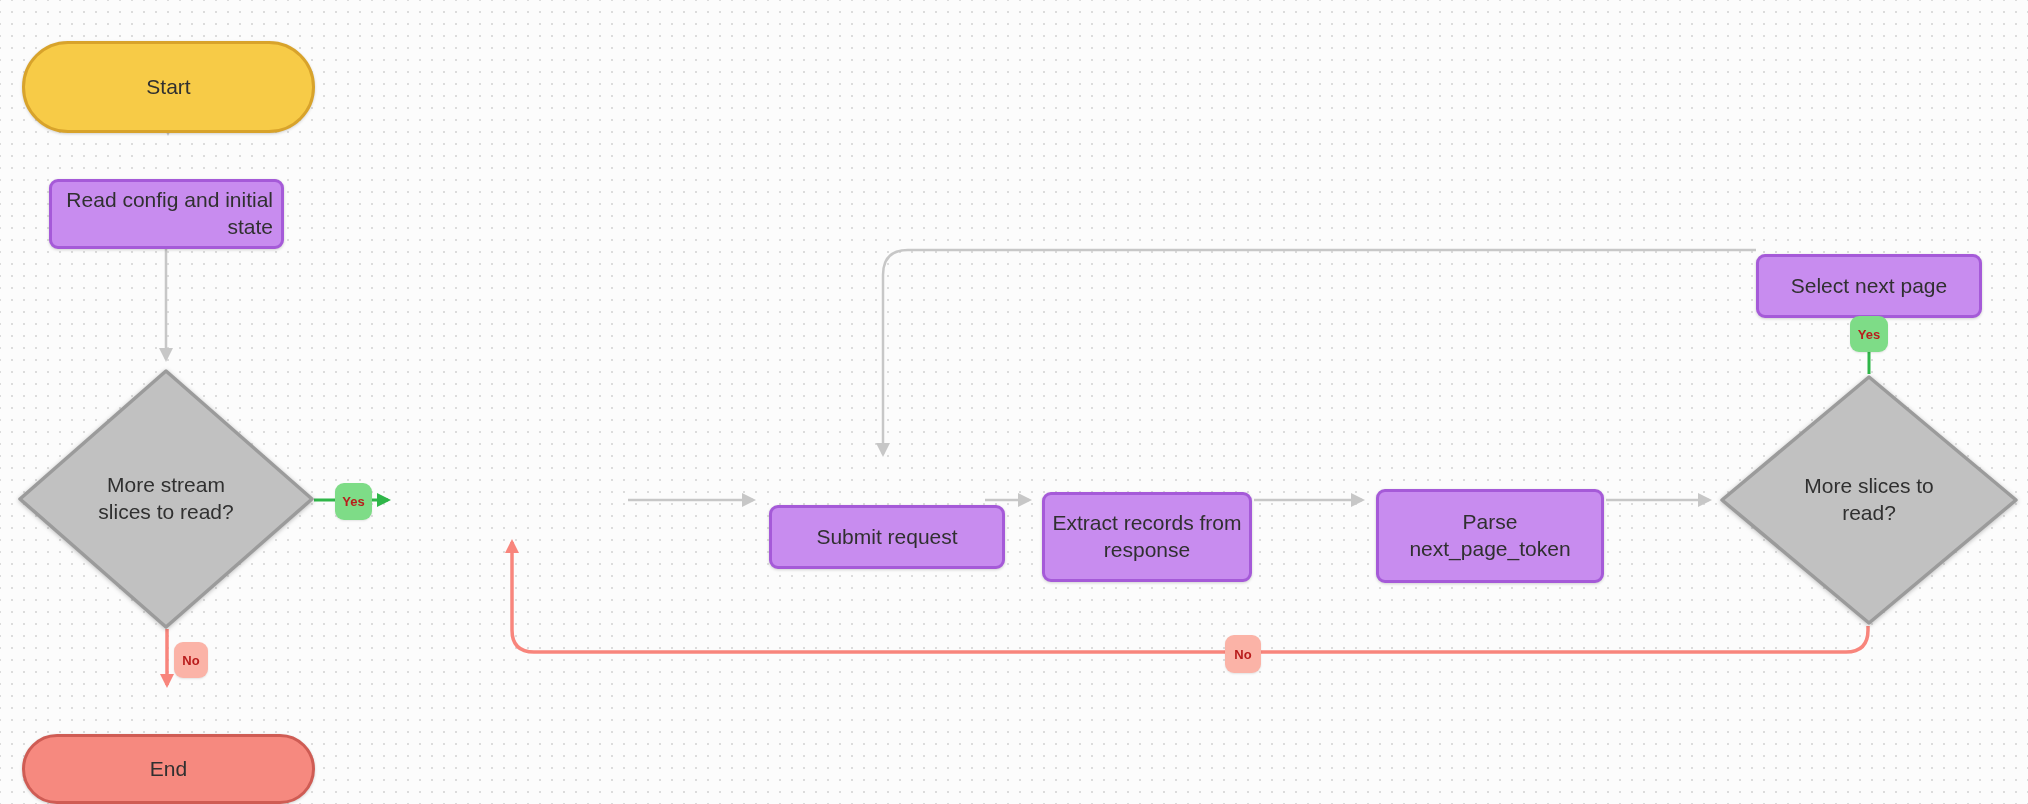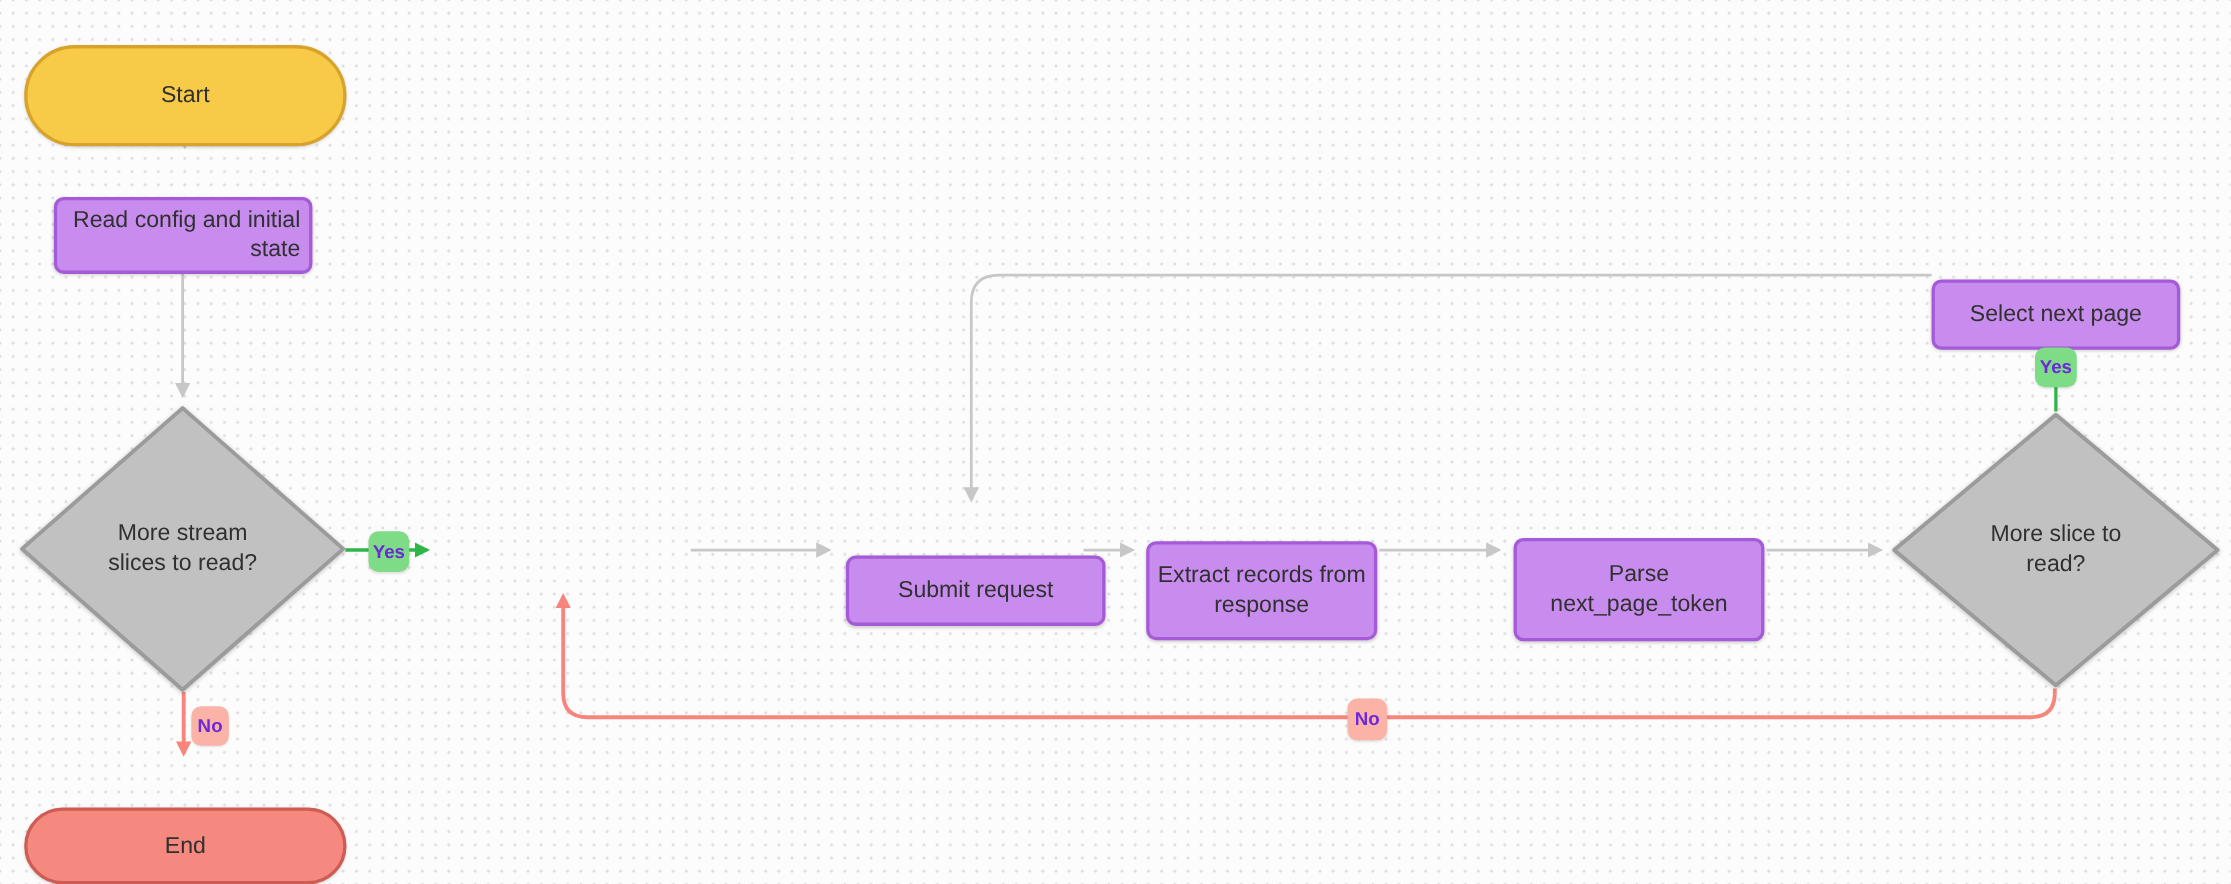--- a/index.html
+++ b/index.html
@@ -27,21 +27,21 @@
   .terminator{border-radius:50px;}
   .n-start{background:#f7cb47;border-color:#d8a32b;}
   .n-end{background:#f6897f;border-color:#cf5c54;}
   .process{background:#c88cef;border-color:#a55ad8;}
   .dlabel{
     position:absolute;text-align:center;font-size:21px;font-weight:500;
     color:#303030;line-height:1.3;
   }
   .badge{
     position:absolute;display:flex;align-items:center;justify-content:center;
-    font-size:17px;font-weight:600;color:#6d28d9;border-radius:9px;
+    font-size:13px;font-weight:600;color:#b91c1c;border-radius:9px;
     box-shadow:0 1px 2px rgba(0,0,0,0.10);
   }
   .badge-yes{background:#7edc87;}
   .badge-no{background:#fbb3a7;margin-left:24px;}
 </style>
 </head>
 <body>
 
 <div class="stage">
 
@@ -82,21 +82,21 @@
 
   <div class="dlabel" style="left:81px;top:471px;width:170px;">More stream slices to read?</div>
 
 
   <div class="node process" style="left:769px;top:469px;width:236px;height:64px;">Submit request</div>
 
   <div class="node process" style="left:1042px;top:456px;width:210px;height:90px;padding:20px 6px;">Extract records from response</div>
 
   <div class="node process" style="left:1376px;top:453px;width:228px;height:94px;padding:4px 12px;">Parse next_page_token</div>
 
-  <div class="dlabel" style="left:1784px;top:472px;width:170px;">More slice to read?</div>
+  <div class="dlabel" style="left:1784px;top:472px;width:170px;">More slices to read?</div>
 
   <div class="node process" style="left:1756px;top:218px;width:226px;height:64px;">Select next page</div>
 
   <div class="node terminator n-end" style="left:22px;top:698px;width:293px;height:70px;">End</div>
 
   <div class="badge badge-yes" style="left:335px;top:483px;width:37px;height:37px;">Yes</div>
 
   <div class="badge badge-no" style="left:150px;top:642px;width:34px;height:36px;">No</div>
 
   <div class="badge badge-yes" style="left:1850px;top:316px;width:38px;height:36px;">Yes</div>

